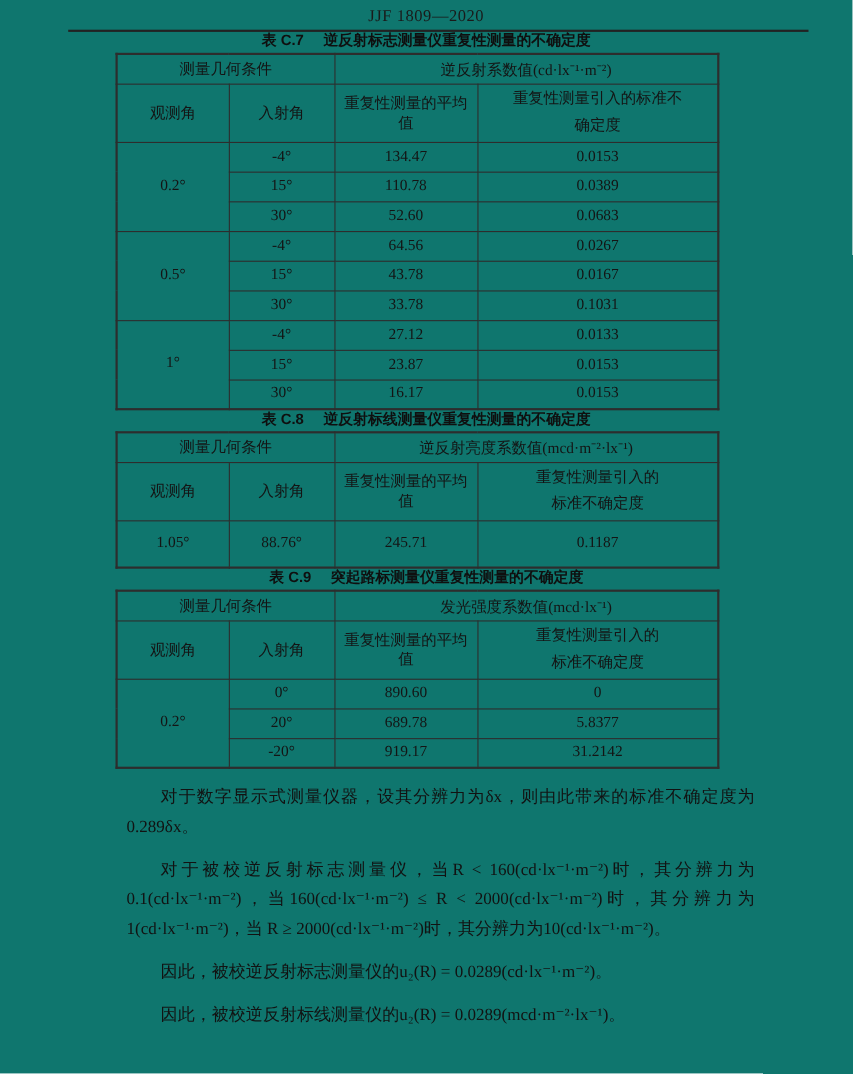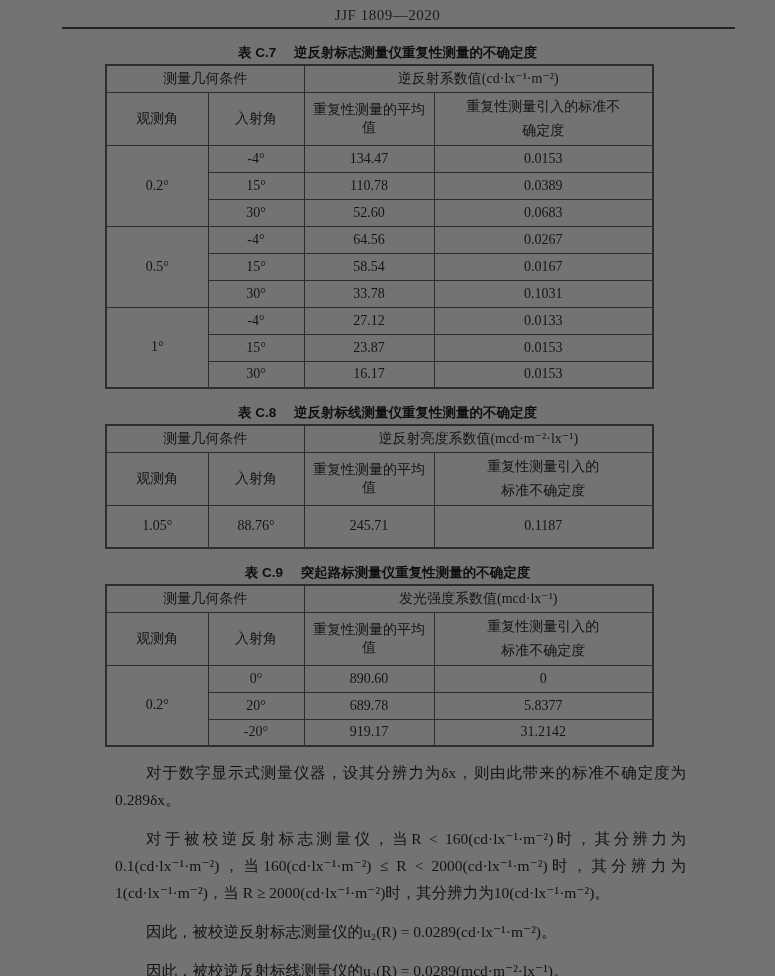--- a/index.html
+++ b/index.html
@@ -1,46 +1,46 @@
 <!DOCTYPE html>
 <html><head>
 <meta charset="utf-8">
 <style>
   html,body { margin:0; padding:0; background:#ffffff; }
   .page {
     position:relative; width:775px; height:976px; overflow:hidden;
-    background:#737373; color:#141414;
+    background:#0f766e; color:#141414;
     font-family:"Liberation Serif","DejaVu Serif",serif;
   }
   .doc-header {
     text-align:center; font-size:15px; padding-top:7px;
     letter-spacing:0.5px; color:#1a1a1a;
   }
   .header-rule {
     border:none; border-top:2px solid #222222;
     margin:3px 40px 0 62px;
   }
   .table-title {
     text-align:center; font-weight:700; font-size:13.5px; line-height:15px;
-    margin:16px 0 4px; color:#0f0f0f;
+    margin:0 0 4px; color:#0f0f0f;
     font-family:"Liberation Sans","DejaVu Sans",sans-serif;
   }
   .table-title .t-label { margin-right:14px; }
   .data-table {
     border-collapse:collapse; table-layout:fixed;
     width:547px; margin-left:105px;
     border:2px solid #2d2d2d;
   }
   .data-table td {
     border:1px solid #2d2d2d; text-align:center; vertical-align:middle;
     font-size:14px; padding:1px 2px; color:#141414;
   }
   col.c1 { width:102px; } col.c2 { width:96px; }
   col.c3 { width:130px; } col.c4 { width:219px; }
-  tr.hr1 { height:27px; }
+  tr.hr1 { height:27px;font-family:Liberation Serif, serif; }
   tr.hr2 { height:53px; }
   tr.dr  { height:27px; }
   .t8 tr.dr { height:43px; }
   td.multiline { white-space:pre-line; line-height:24px; }
   .body-text { margin:9px 77px 0 103px; }
   .body-text p {
     margin:12px; font-size:15.5px; line-height:27px;
     text-align:justify; text-indent:2em; color:#121212;
   }
 </style>
@@ -93,21 +93,21 @@
           <td>0.0683</td>
         </tr>
         <tr class="dr">
           <td rowspan="3">0.5°</td>
           <td>-4°</td>
           <td>64.56</td>
           <td>0.0267</td>
         </tr>
         <tr class="dr">
           <td>15°</td>
-          <td>58.54</td>
+          <td>43.78</td>
           <td>0.0167</td>
         </tr>
         <tr class="dr">
           <td>30°</td>
           <td>33.78</td>
           <td>0.1031</td>
         </tr>
         <tr class="dr">
           <td rowspan="3">1°</td>
           <td>-4°</td>

